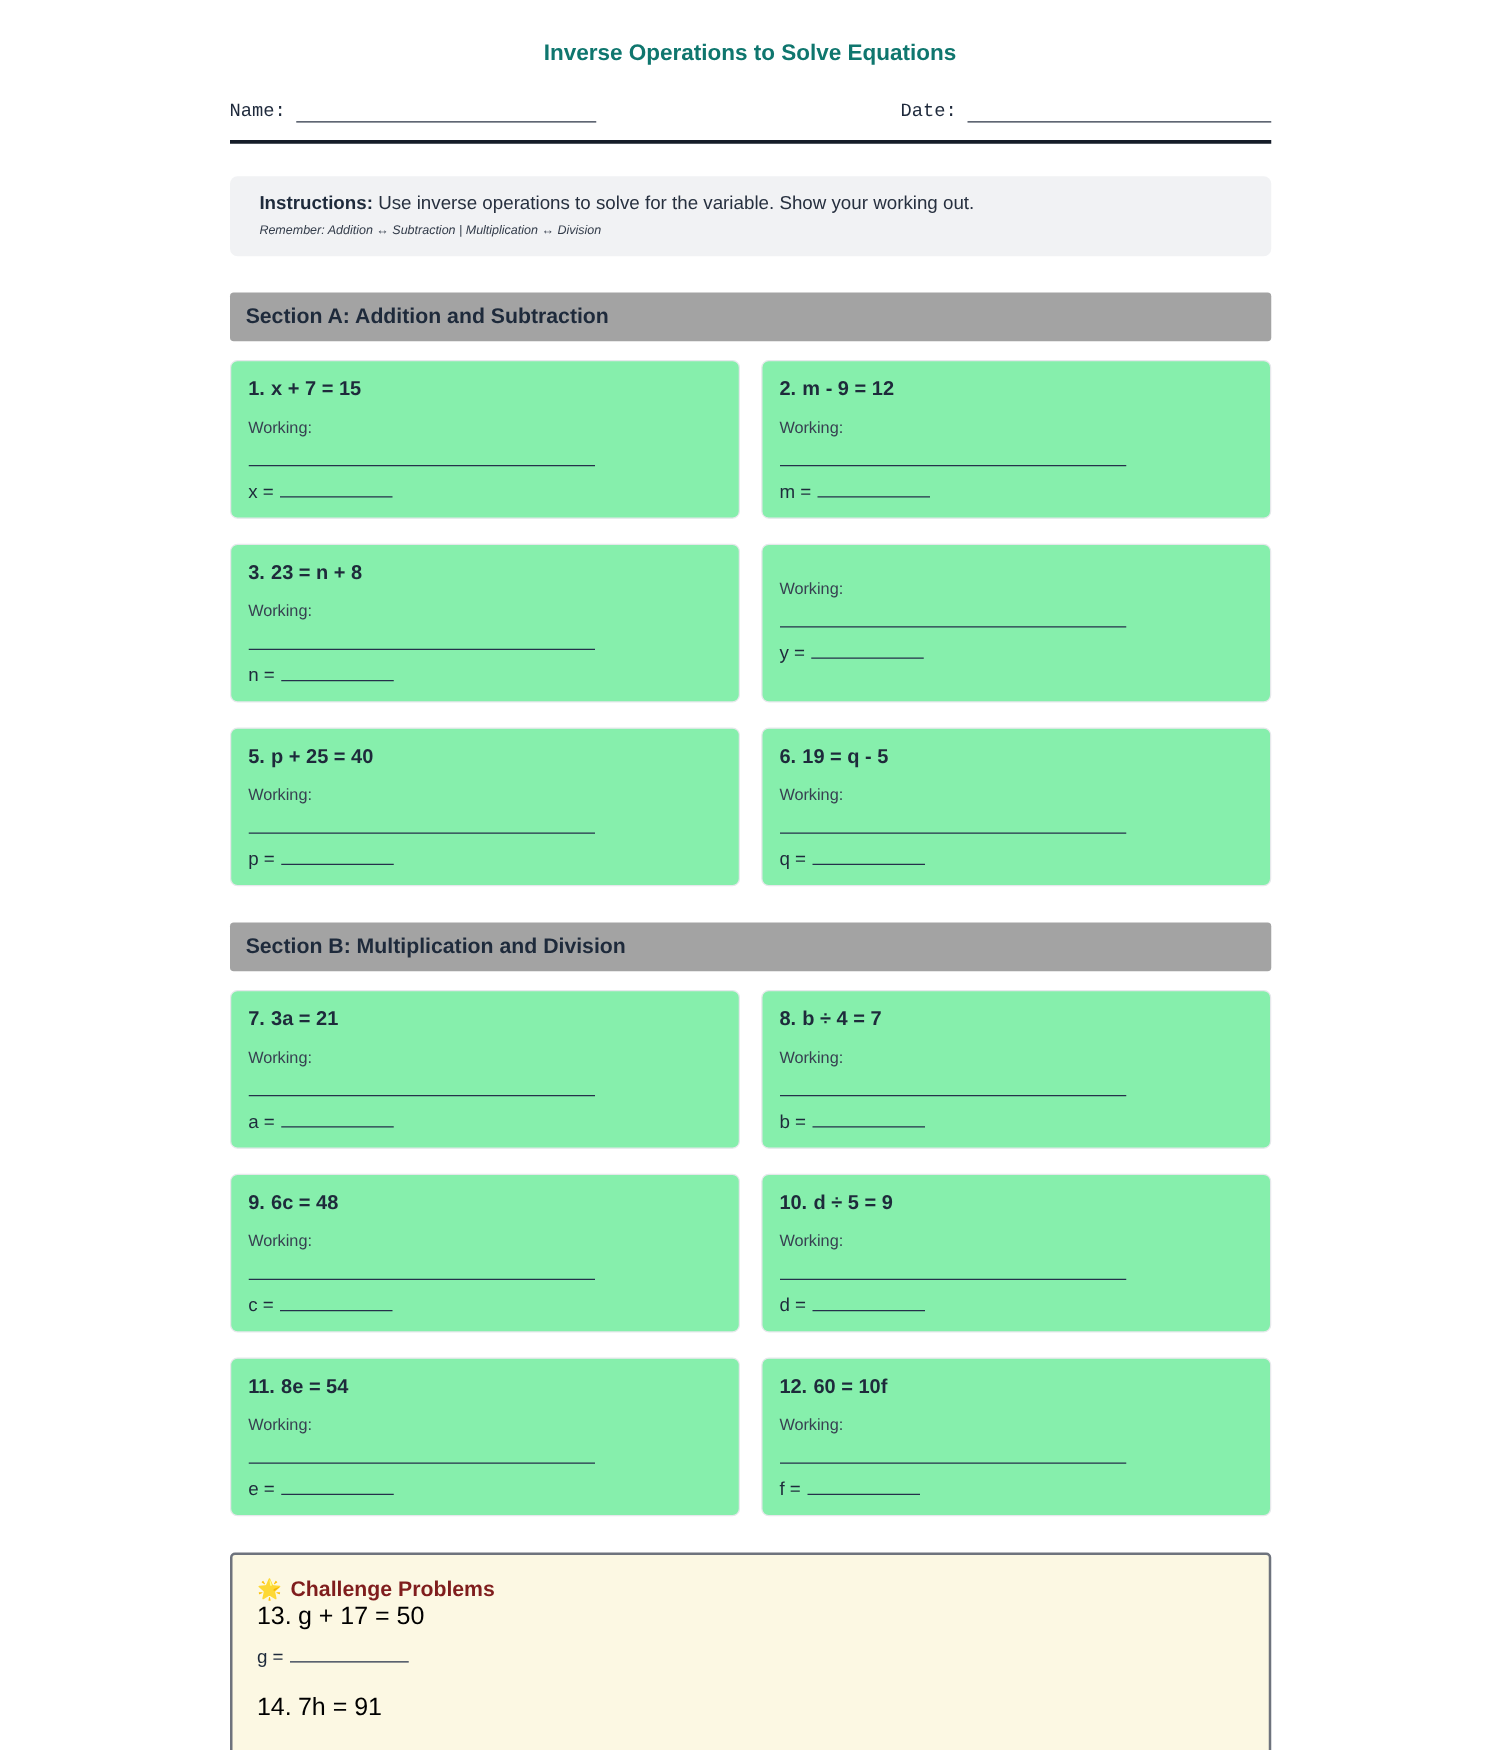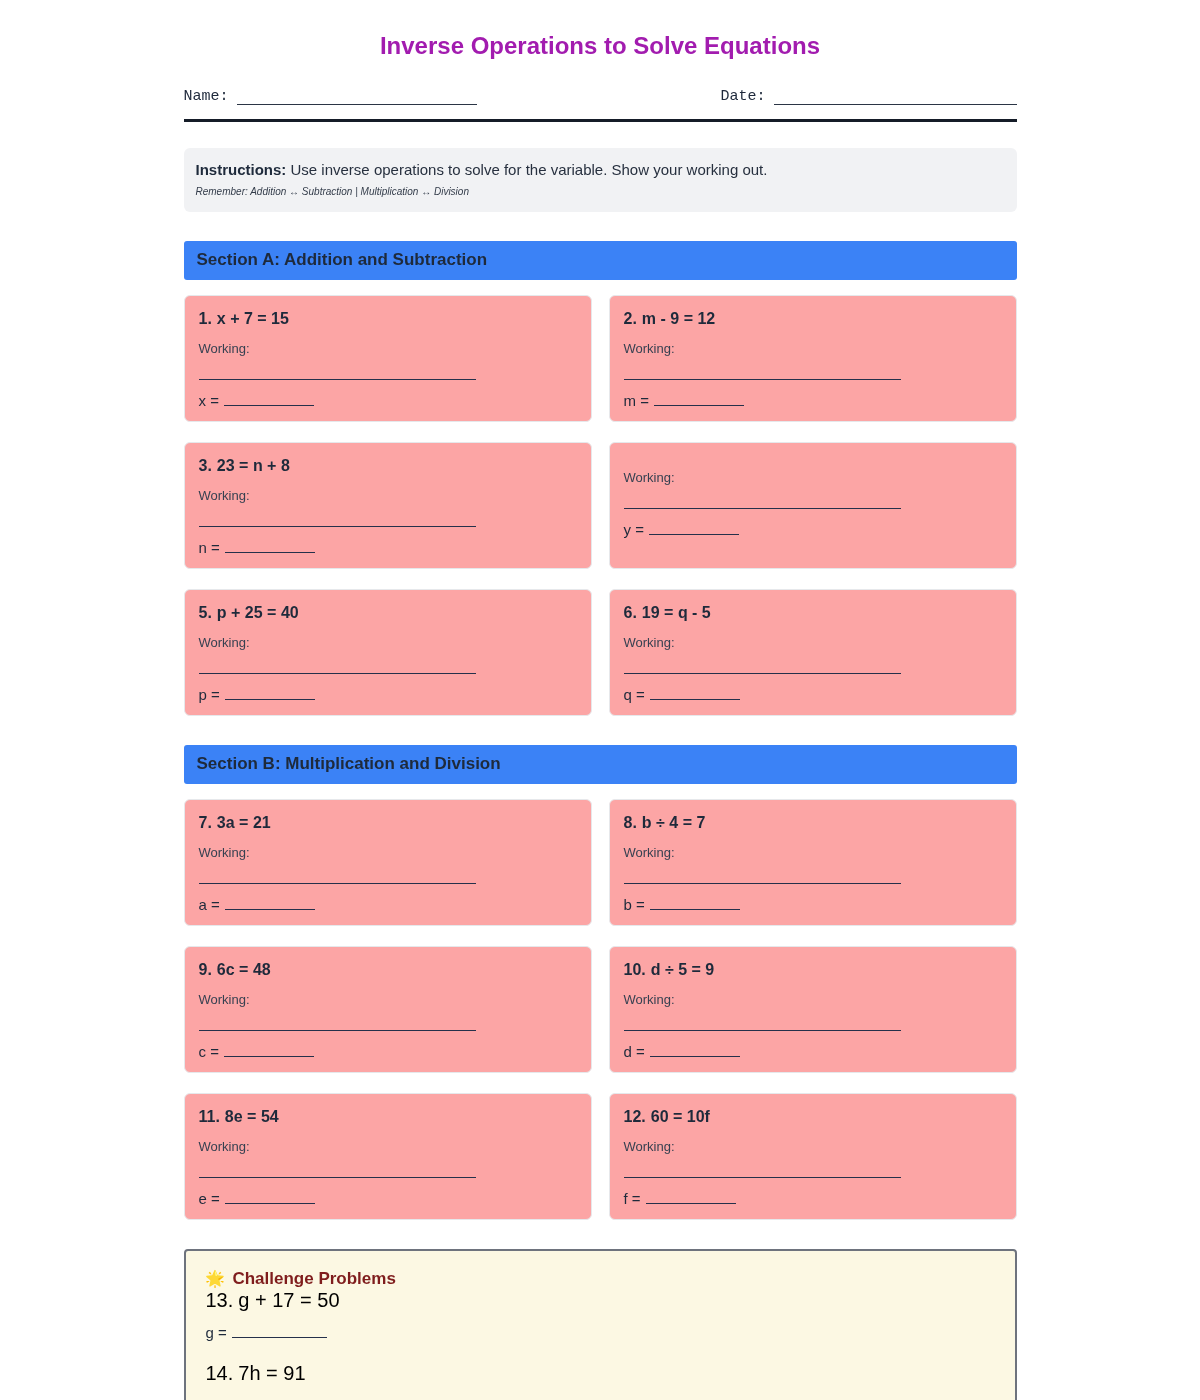--- a/index.html
+++ b/index.html
@@ -10,24 +10,24 @@
     overflow: hidden;
     font-family: "Liberation Sans", sans-serif;
     color: #1e293b;
   }
   .page {
     width: 833px;
     margin: 0 auto;
     padding-top: 32px;
   }
   .page-title {
-    font-size: 24px;
+    font-size: 18px;
     font-weight: bold;
     text-align: center;
-    color: #a21caf;
+    color: #0f766e;
     margin-bottom: 28px;
   }
   .name-date-row {
     display: flex;
     justify-content: space-between;
     align-items: flex-end;
     font-size: 15px;
     margin-bottom: 14px;
   }
   .nd-group { display: flex; align-items: flex-end; }
@@ -39,51 +39,51 @@
     border-bottom: 1.6px solid #2b3545;
   }
   .top-rule {
     border: none;
     border-top: 3px solid #151c28;
     margin-bottom: 26px;
   }
   .instructions-box {
     background: #f1f2f4;
     border-radius: 6px;
-    padding: 13px 16px 15px 12px;
+    padding: 13px 16px 15px 24px;
     margin-bottom: 29px;
   }
   .instructions-main { font-size: 15px; color: #27303f; }
   .instructions-main strong { color: #1e2a3b; }
   .instructions-reminder {
     font-size: 10px;
     font-style: italic;
     color: #333c4a;
     margin-top: 8px;
   }
   .section-bar {
-    background: #3b82f6;
+    background: #a3a3a3;
     border-radius: 3px;
     padding: 9px 13px 10px 13px;
     font-size: 17px;
     font-weight: bold;
     color: #1e2a3b;
     margin-bottom: 15px;
   }
   .problems-grid {
     display: grid;
     grid-template-columns: 408px 408px;
     column-gap: 17px;
     row-gap: 20px;
     margin-bottom: 29px;
   }
   .problem-card {
     border: 1px solid #e6e8eb;
     border-radius: 6px;
-    background: #fca5a5;
+    background: #86efac;
     height: 127px;
     padding: 14px 14px 12px 14px;
   }
   .problem-heading {
     font-size: 16px;
     font-weight: bold;
     color: #1e2a3b;
     line-height: 18px;
   }
   .problem-number { margin-right: 5px; }

